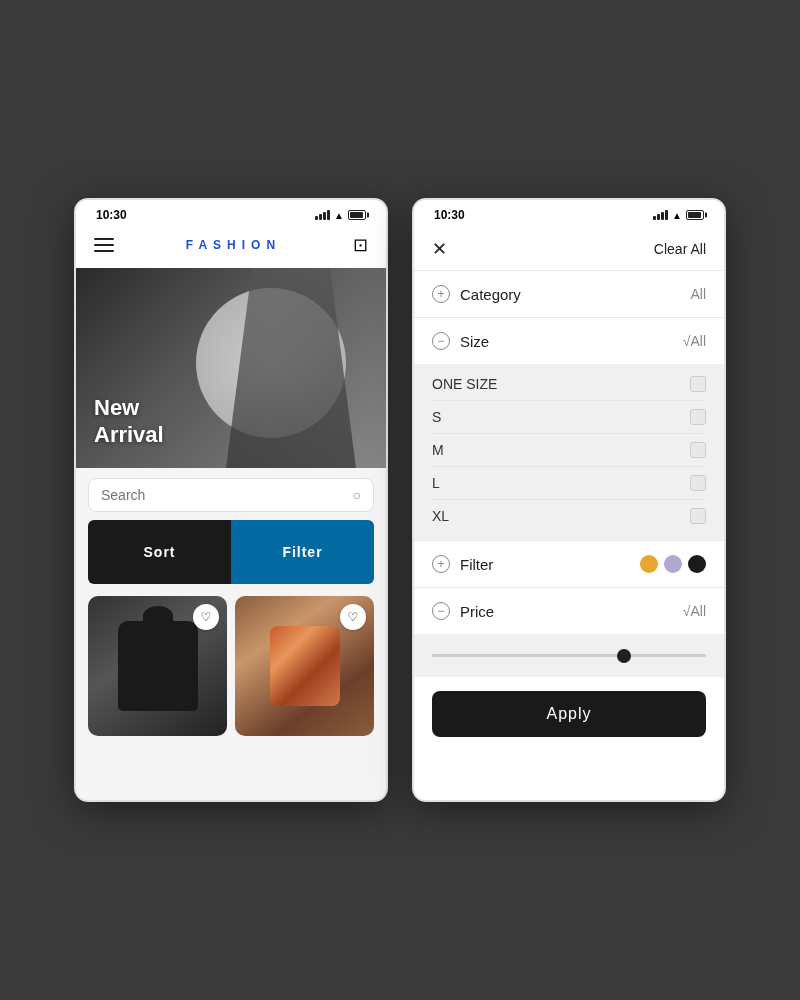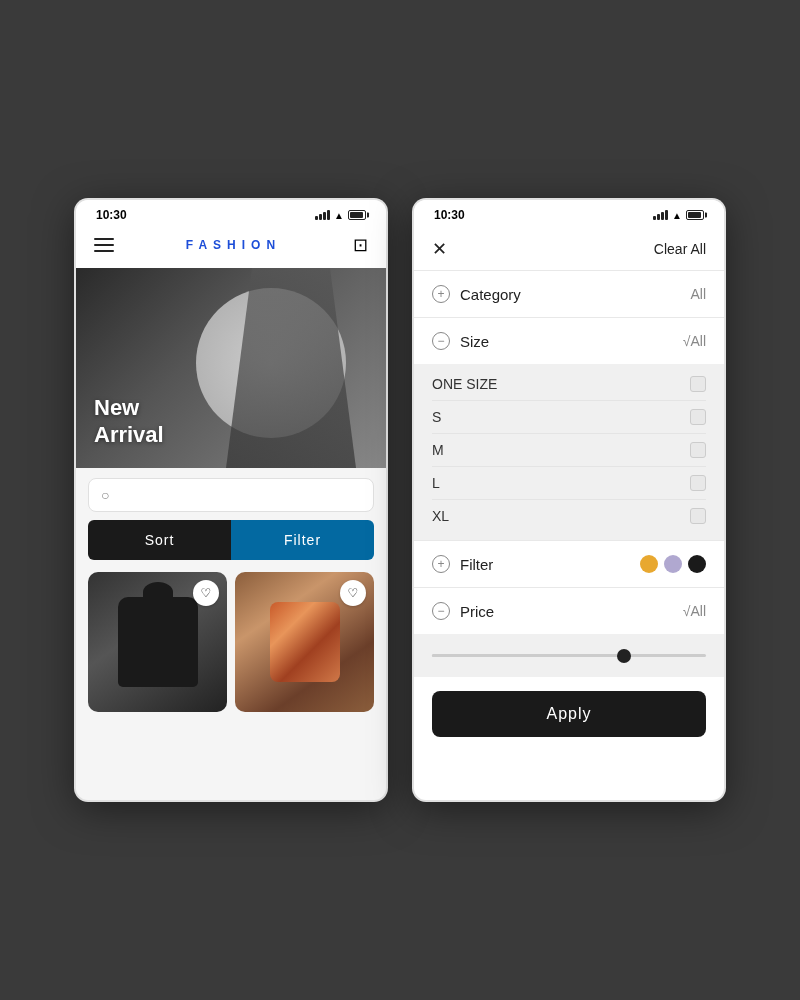--- a/index.html
+++ b/index.html
@@ -113,23 +113,23 @@
     }
     .search-icon-btn { color: #888; font-size: 14px; }
 
     .sort-filter-bar {
       display: flex;
       gap: 0;
       margin: 0 12px 12px;
     }
     .sort-btn, .filter-btn {
       flex: 1;
-      padding: 12px;
+      padding: 24px;
       font-size: 14px;
-      font-weight: 400;
+      font-weight: 700;
       cursor: pointer;
       border: none;
       letter-spacing: 1px;
     }
     .sort-btn { background: #1a1a1a; color: white; border-radius: 6px 0 0 6px; }
     .filter-btn { background: #0369a1; color: white; border-radius: 0 6px 6px 0; }
 
     .products-grid {
       display: grid;
       grid-template-columns: 1fr 1fr;
@@ -355,20 +355,21 @@
   <div class="hero-image">
     <div class="hero-bg-circle"></div>
     <div class="hero-figure"></div>
     <div class="hero-text">
       <span>New</span><br>
       <span>Arrival</span>
     </div>
   </div>
 
   <div class="search-bar">
+    <input type="text" placeholder="Search" style="">
     <span class="search-icon-btn">○</span>
   </div>
 
   <div class="sort-filter-bar">
     <button class="sort-btn">Sort</button>
     <button class="filter-btn">Filter</button>
   </div>
 
   <div class="products-grid">
     <div class="product-card product-img-1">

